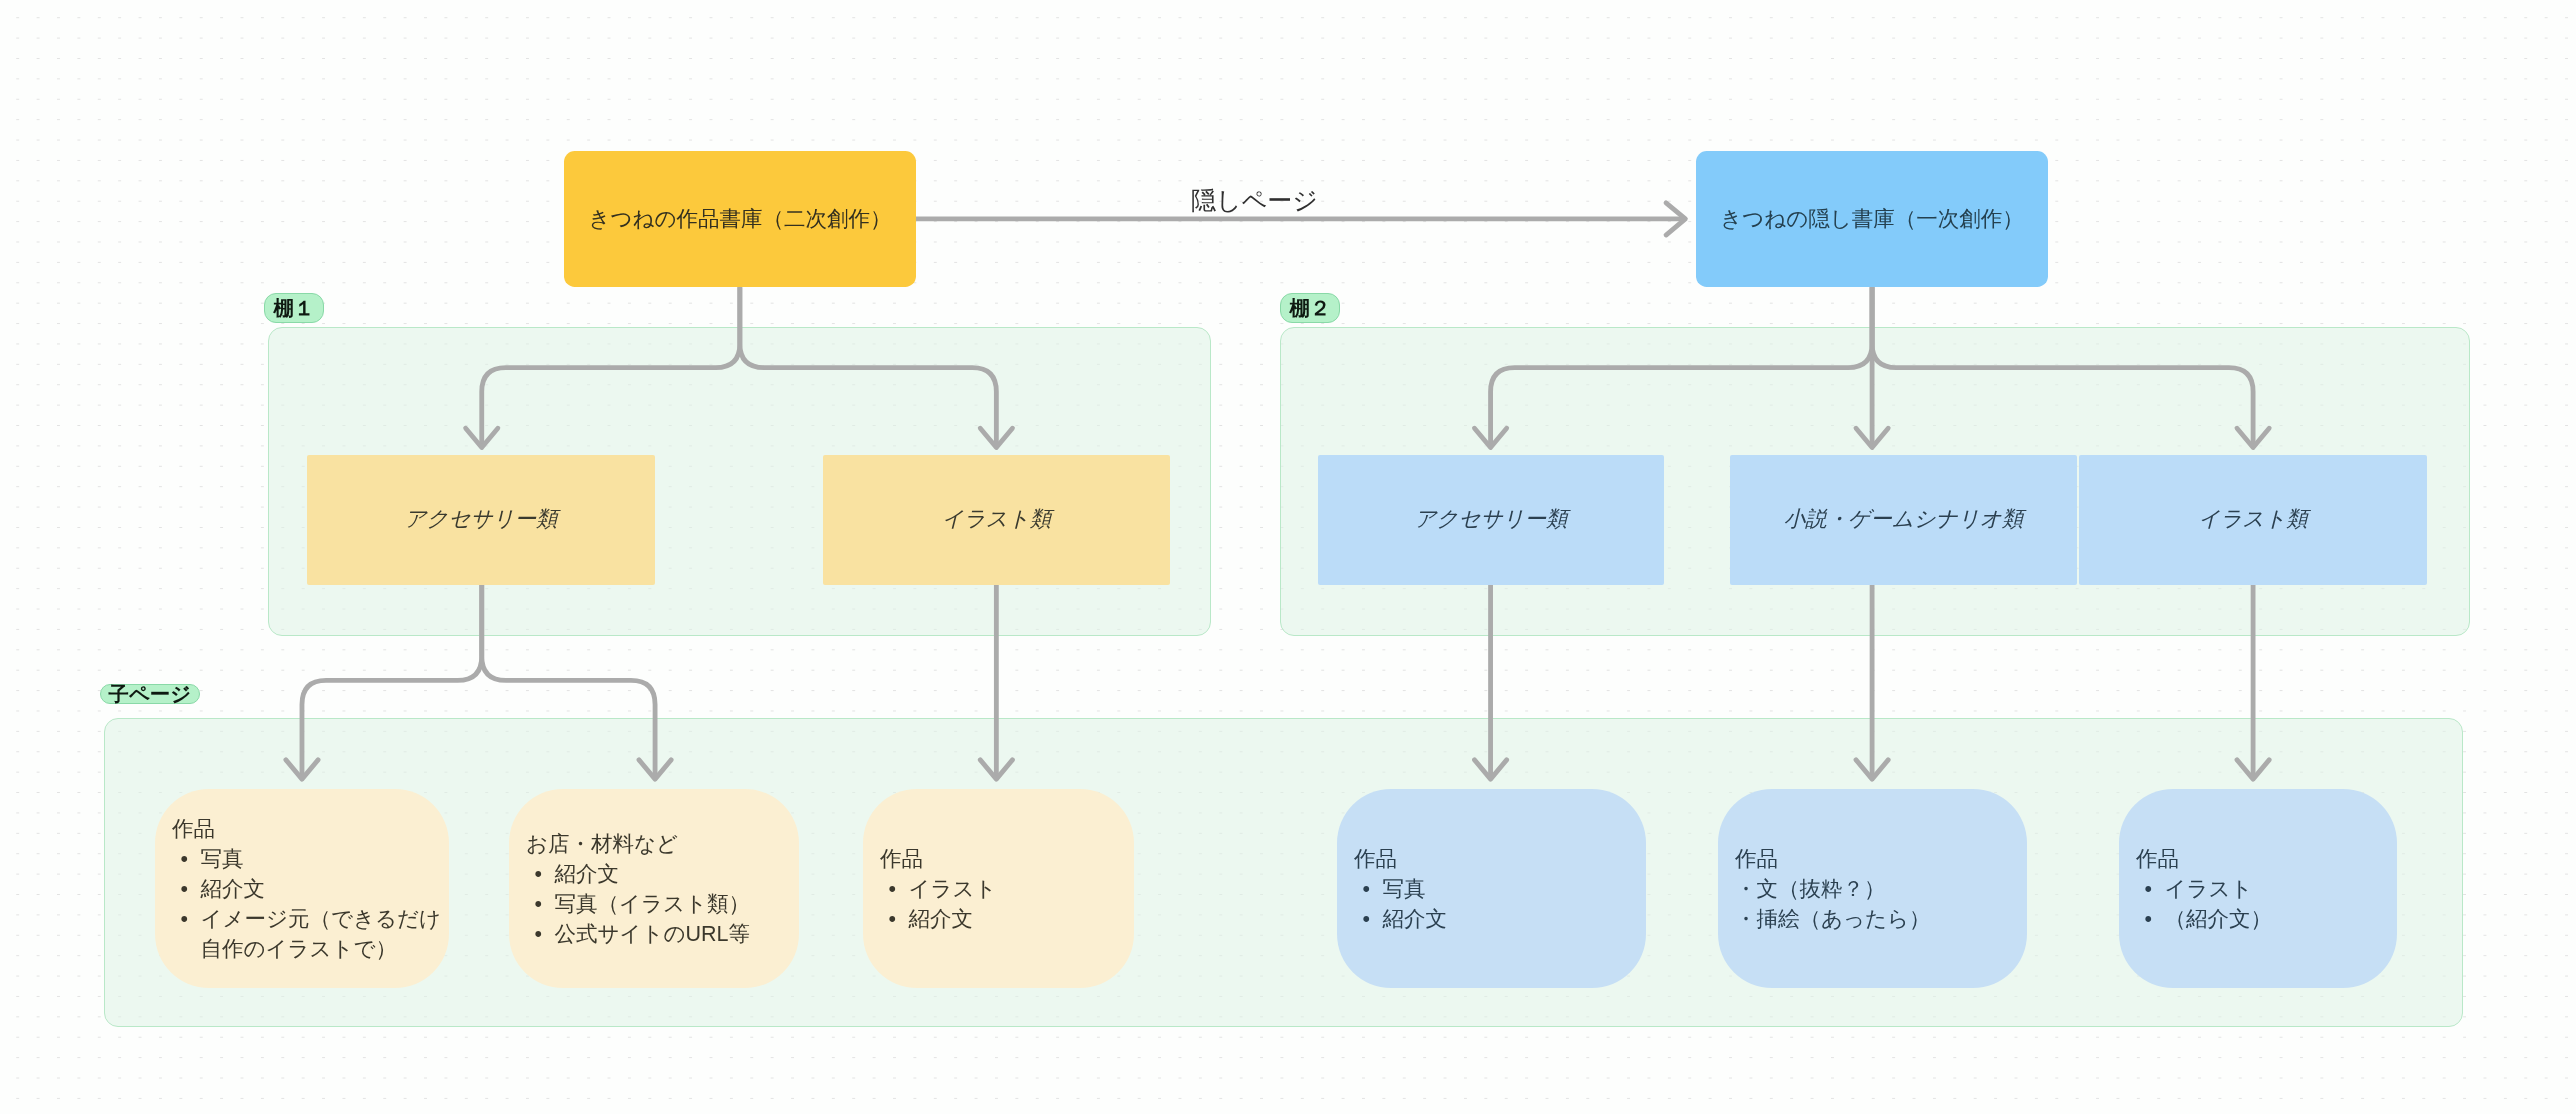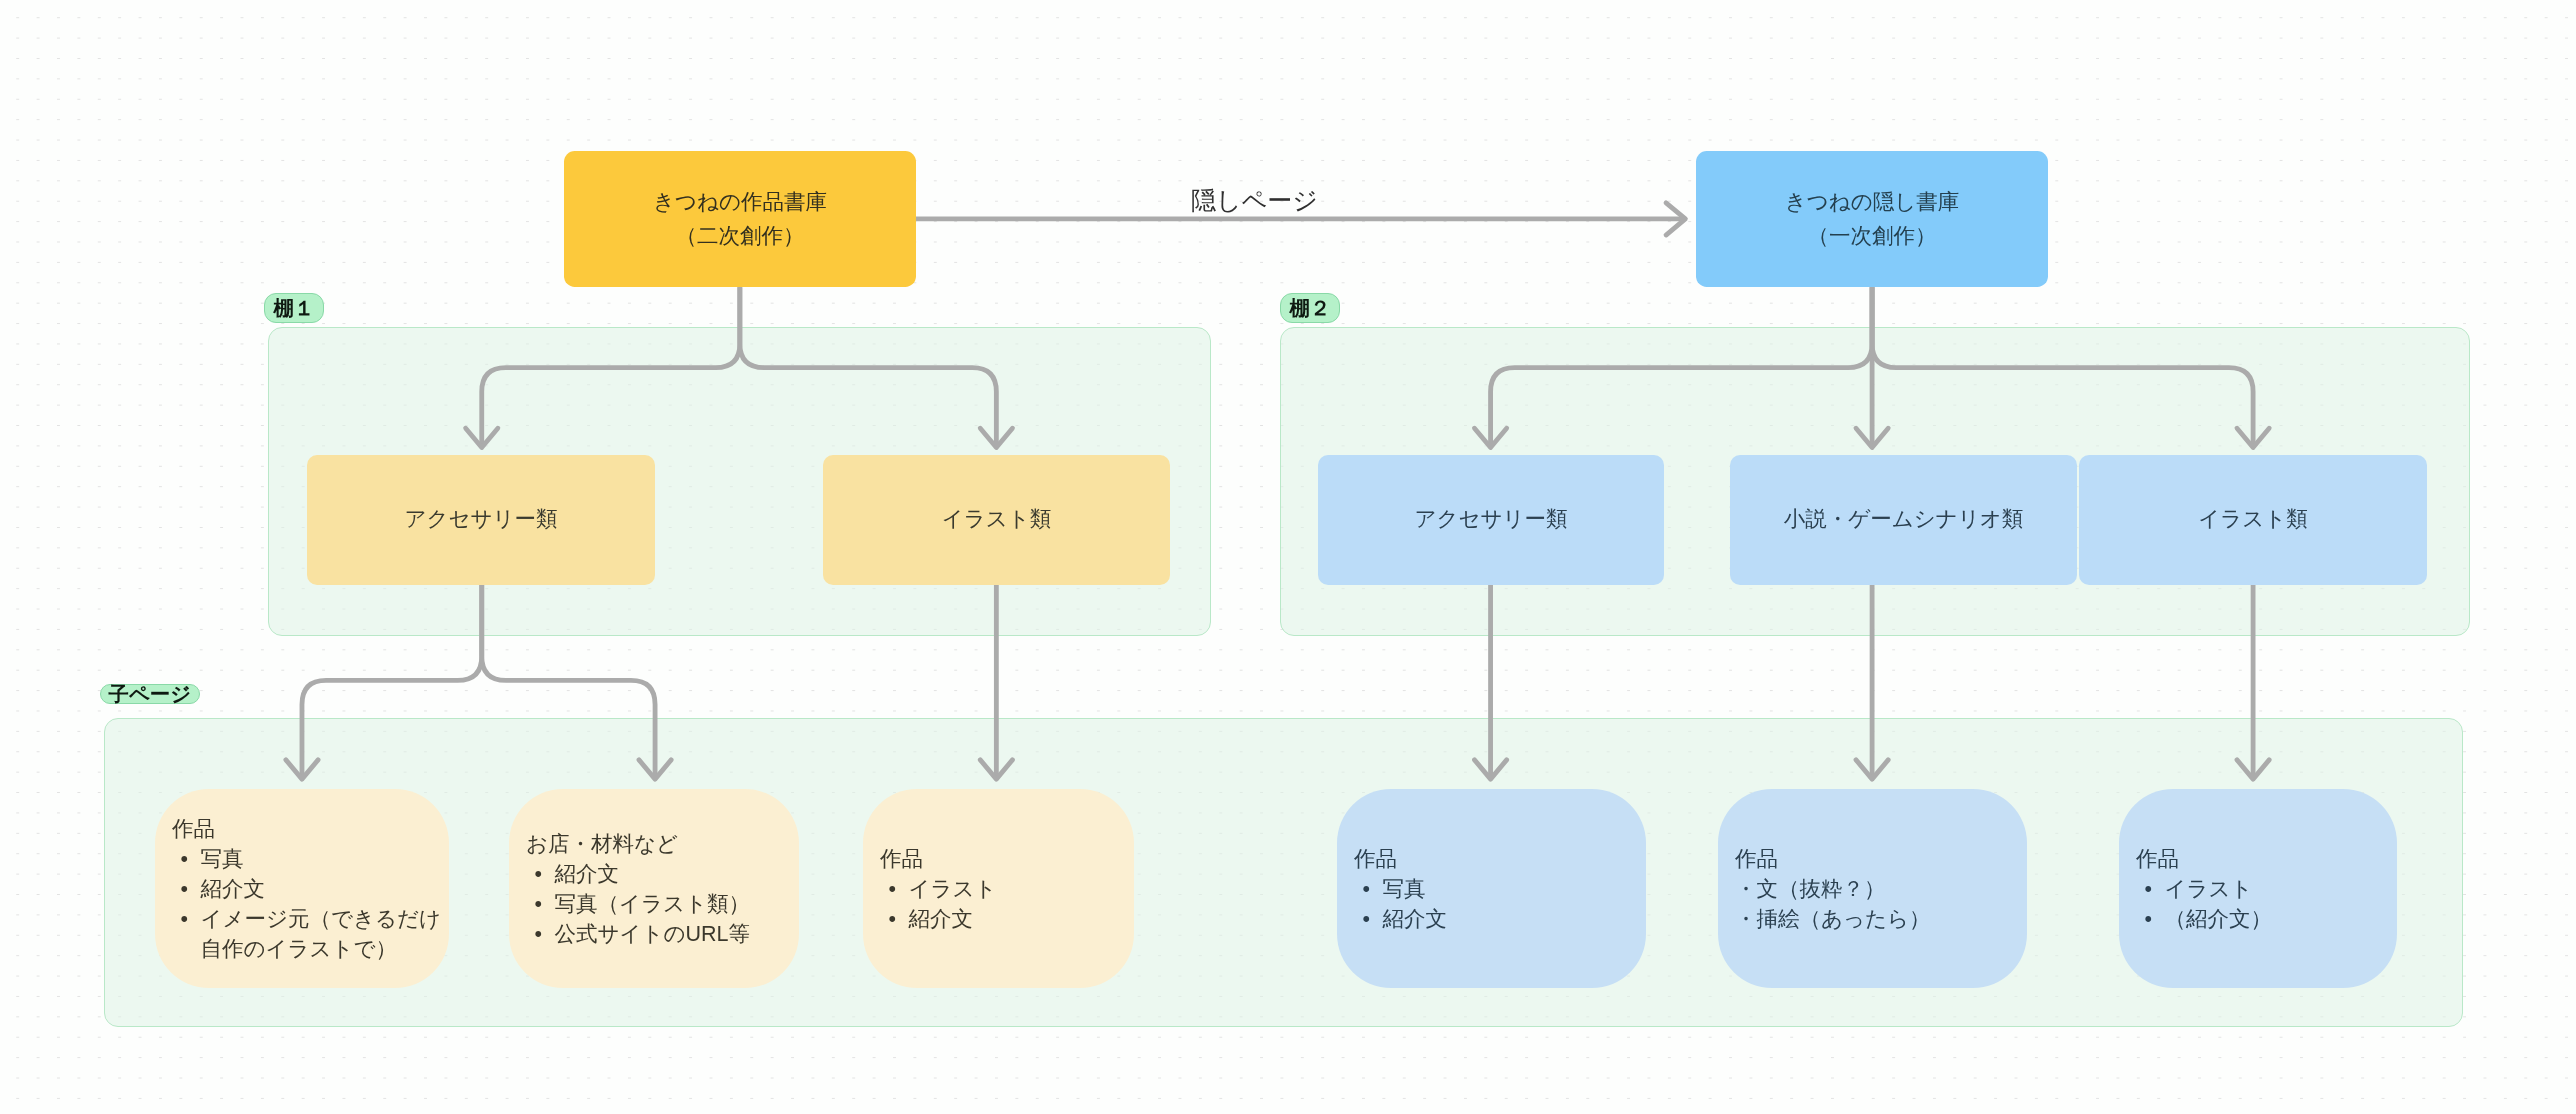--- a/index.html
+++ b/index.html
@@ -17,25 +17,25 @@
   }
   
   .badge{
     position:absolute;background:#B5F1C9;border:1.6px solid #89D9A7;border-radius:12px;
     color:#0E1911;font-size:20.4px;font-weight:bold;line-height:1;
     display:flex;align-items:center;justify-content:center;box-sizing:border-box;
     padding:0 7.5px;white-space:nowrap;
   }
   
   .node{
-    position:absolute;display:flex;flex-direction:column;align-items:center;justify-content:center;
+    position:absolute;display:flex;flex-direction:row;align-items:center;justify-content:center;
     text-align:center;box-sizing:border-box;font-size:21.5px;line-height:34px;
   }
   .node.root{border-radius:10.7px;}
-  .node.mid{border-radius:10px;line-height:1.3;}
+  .node.mid{border-radius:2px;line-height:1.3;font-style:italic;}
   .root-left{background:#FCC93C;color:#33301F;}
   .root-right{background:#83CBFA;color:#24404F;}
   .mid-yellow{background:#F9E2A1;color:#3A3A2E;}
   .mid-blue{background:#BBDCF8;color:#2B4050;}
   
   .card{
     position:absolute;border-radius:54px;box-sizing:border-box;
     display:flex;flex-direction:column;justify-content:center;
     padding:5.4px 7.5px 5.4px 17px;font-size:21.5px;line-height:30px;
   }

